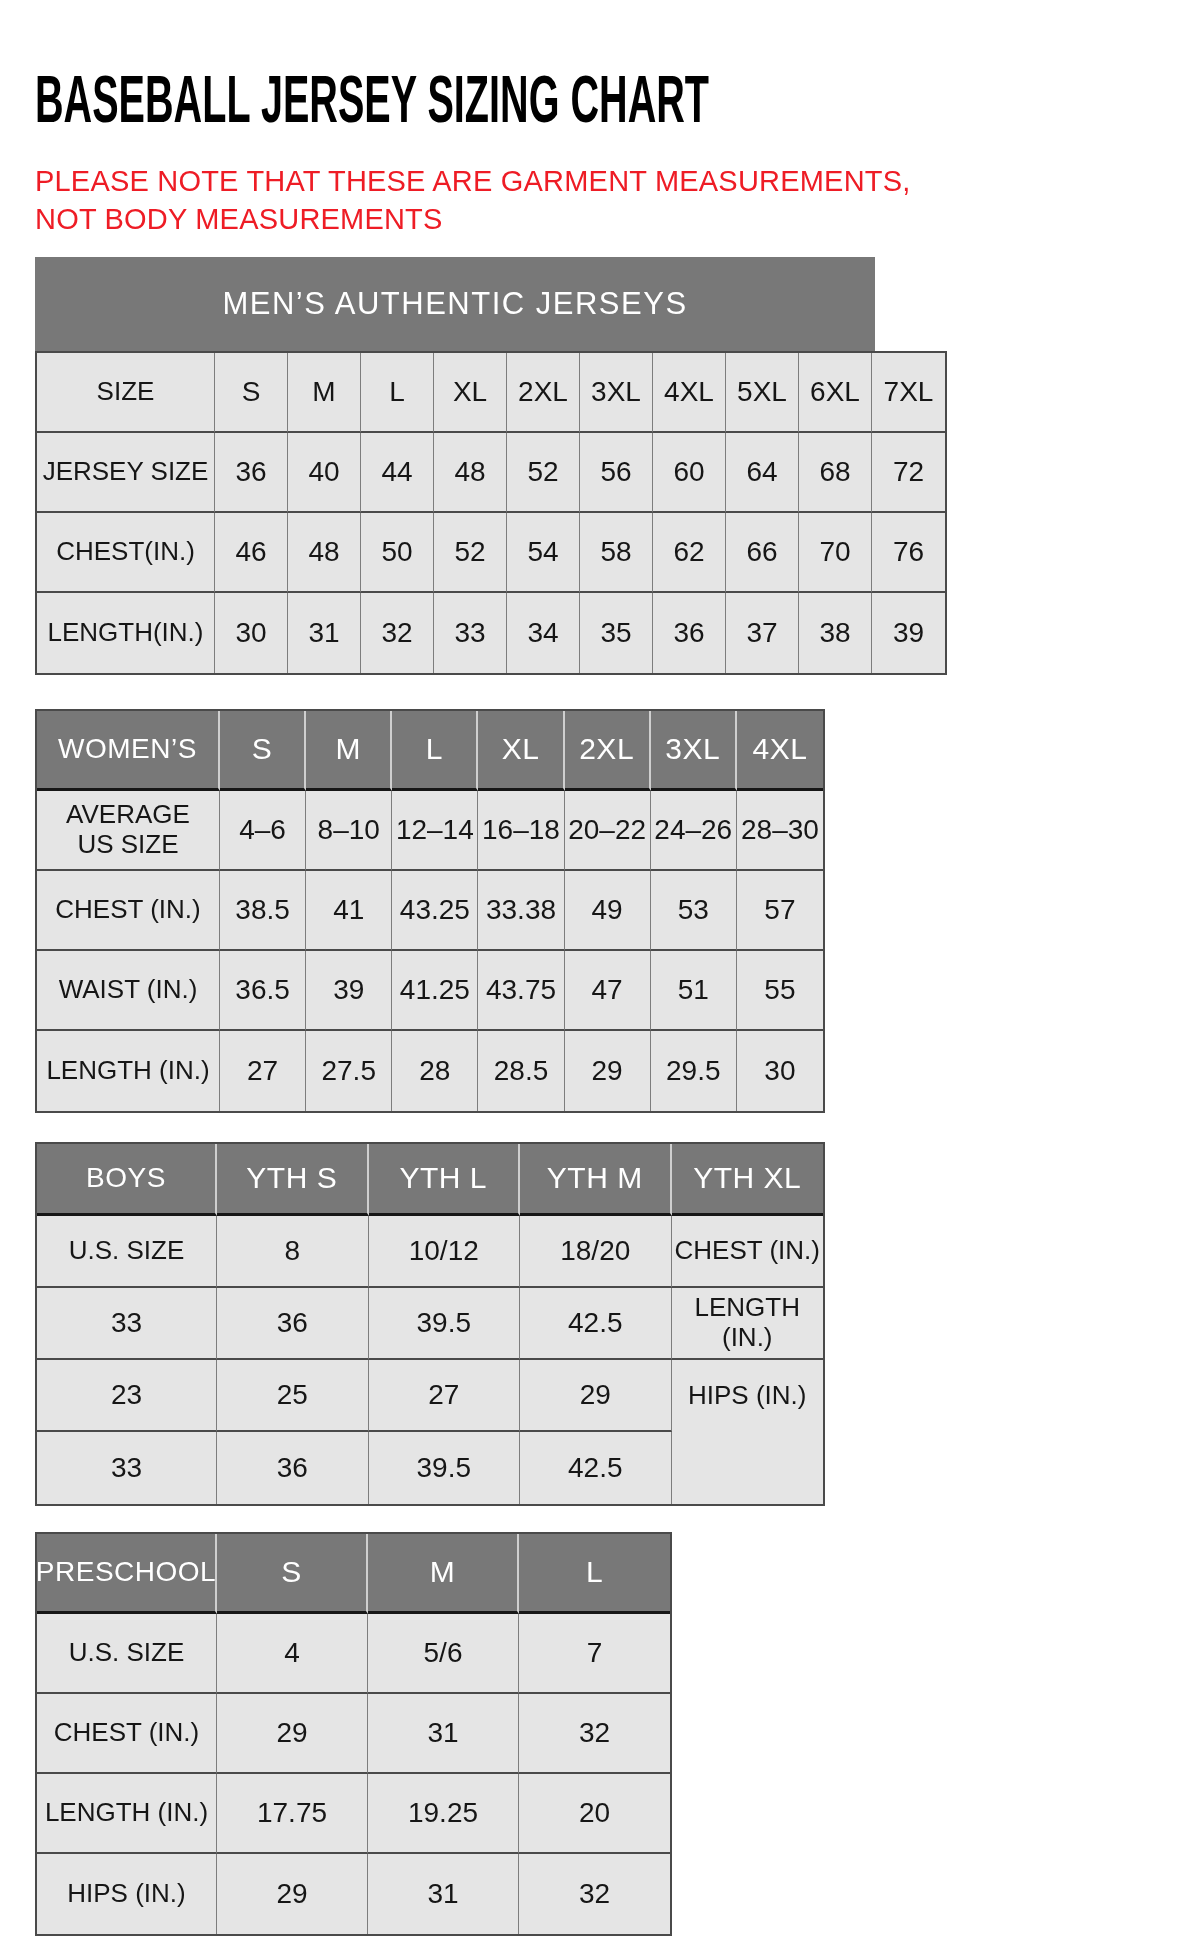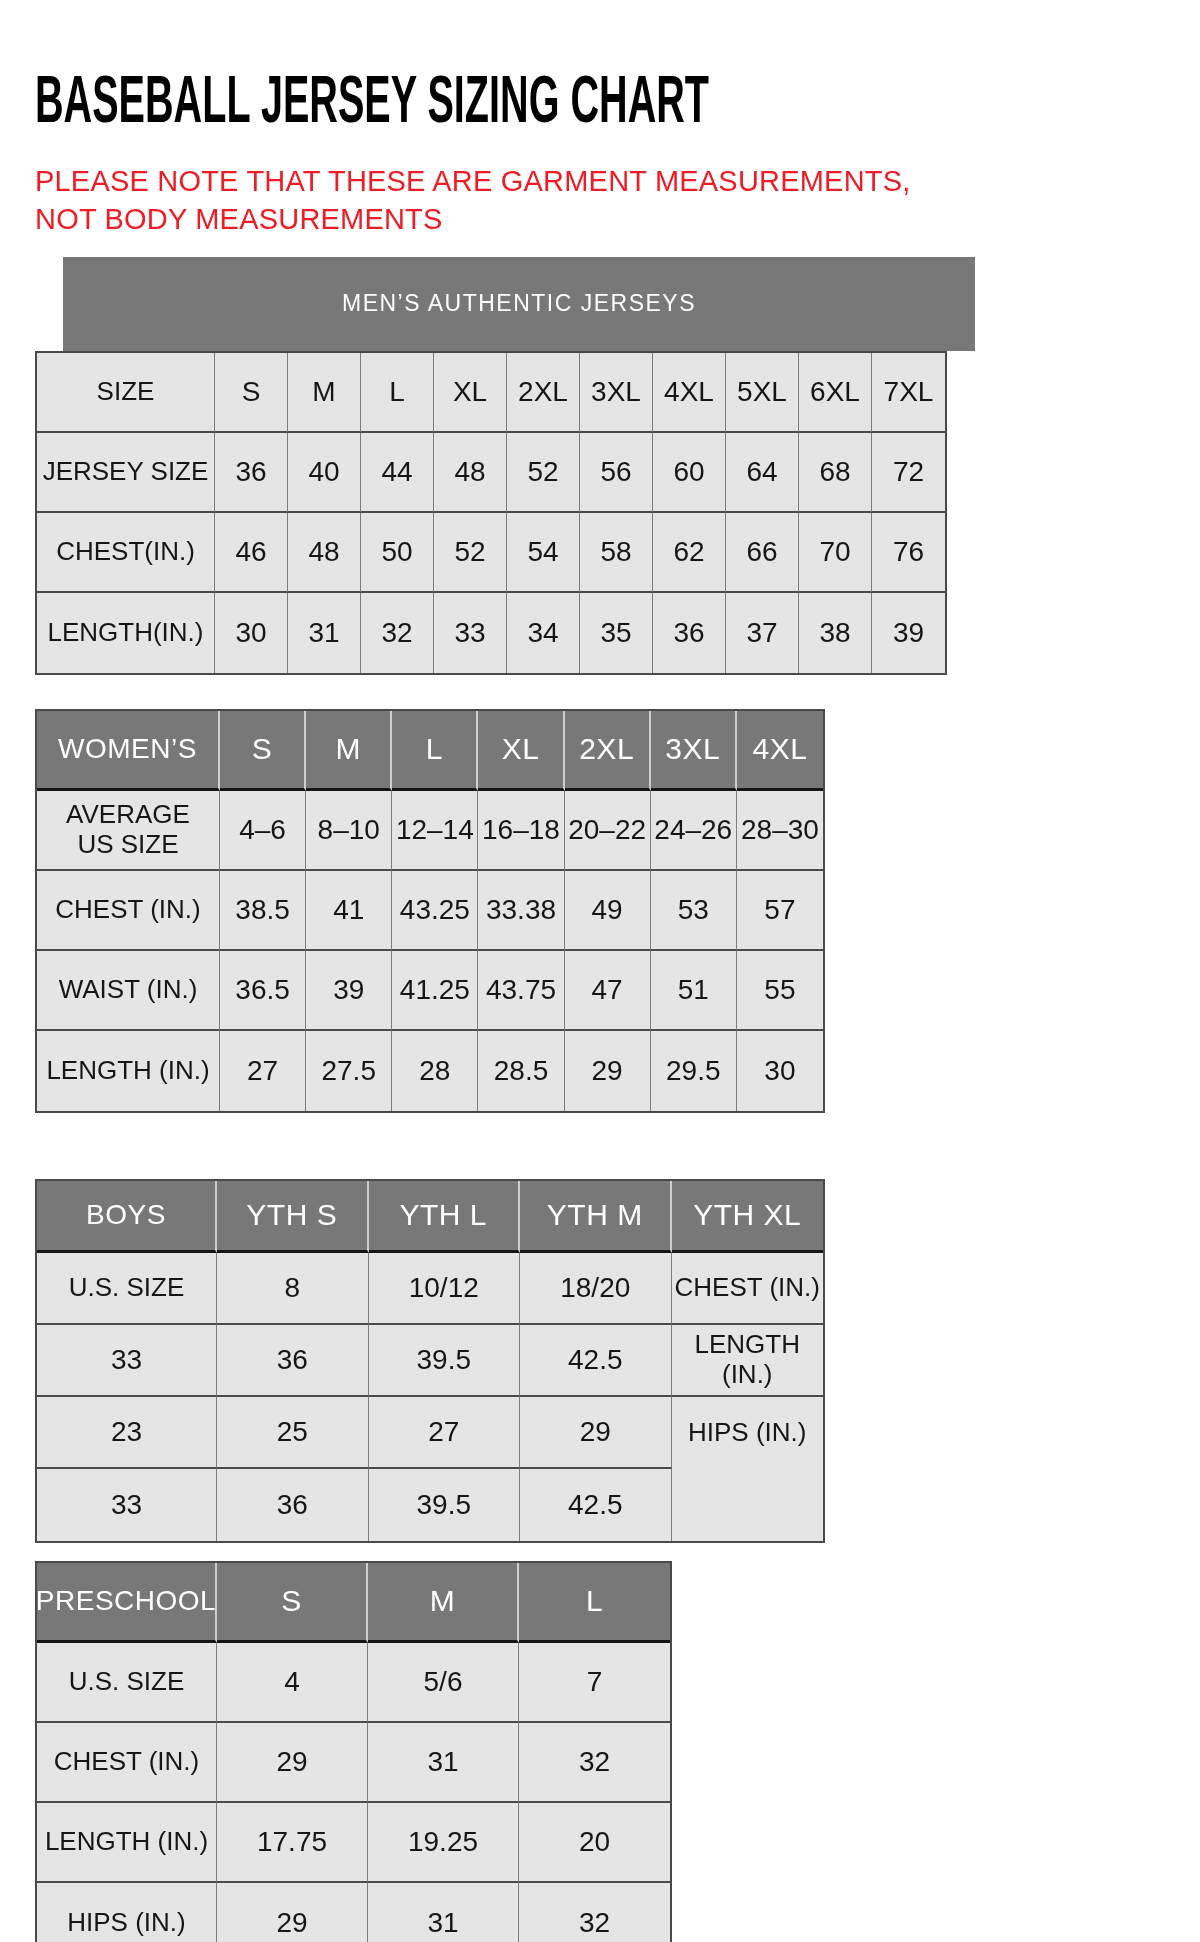--- a/index.html
+++ b/index.html
@@ -35,34 +35,33 @@
   .note{
     color:var(--red);
     font-size:29px;
     line-height:1.3;
     width:920px;
     letter-spacing:0.2px;
     margin-bottom:18px;
   }
 
   .sec-mens{margin-bottom:34px;}
-  .sec-womens{margin-bottom:66px;}
-  .sec-boys{margin-bottom:18px;}
+  .sec-womens{margin-bottom:29px;}
+  .sec-boys{margin-bottom:26px;}
 
   .banner{
-    width:912px;
+    width:840px;
     height:94px;
     background:var(--gray);
     color:#fff;
     display:flex;
     align-items:center;
     justify-content:center;
-    font-size:23px;
+    font-size:31px;
     letter-spacing:1.5px;
-    margin-left:28px;
   }
 
   .tbl{
     display:grid;
     border:2px solid var(--line-dark);
     background:#e5e5e5;
   }
   .tbl-mens{width:912px; grid-template-columns:178px repeat(10,1fr);}
   .tbl-womens{width:790px; grid-template-columns:183px repeat(7,1fr);}
   .tbl-boys{width:790px; grid-template-columns:180px repeat(4,1fr);}

